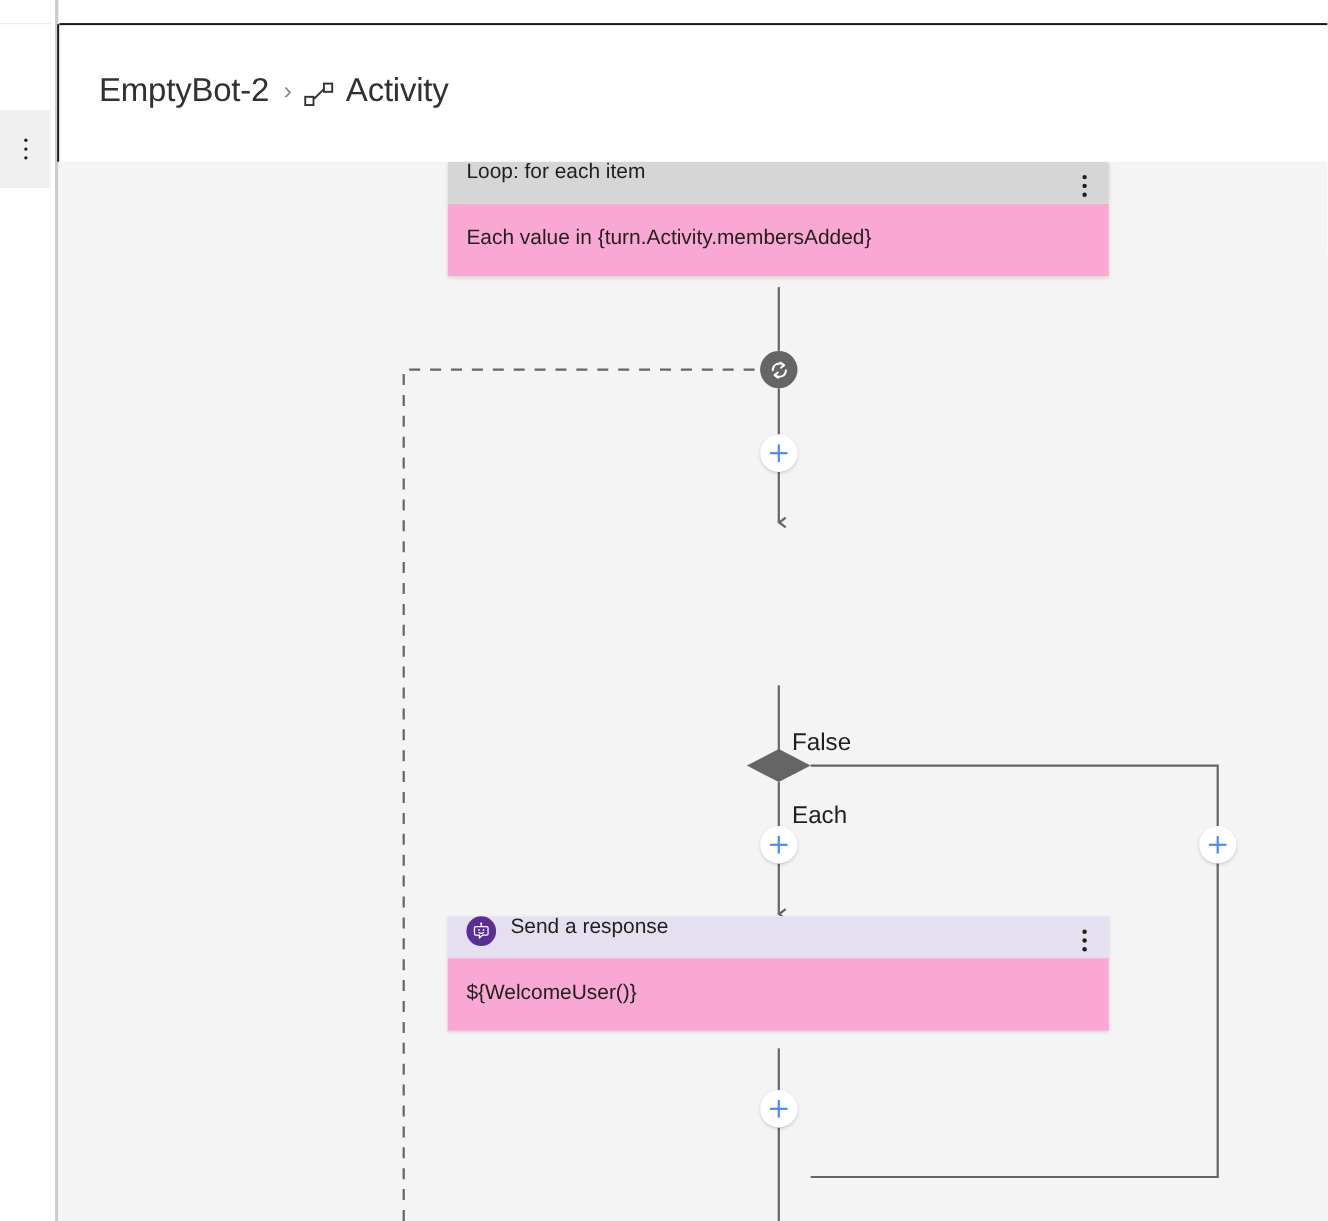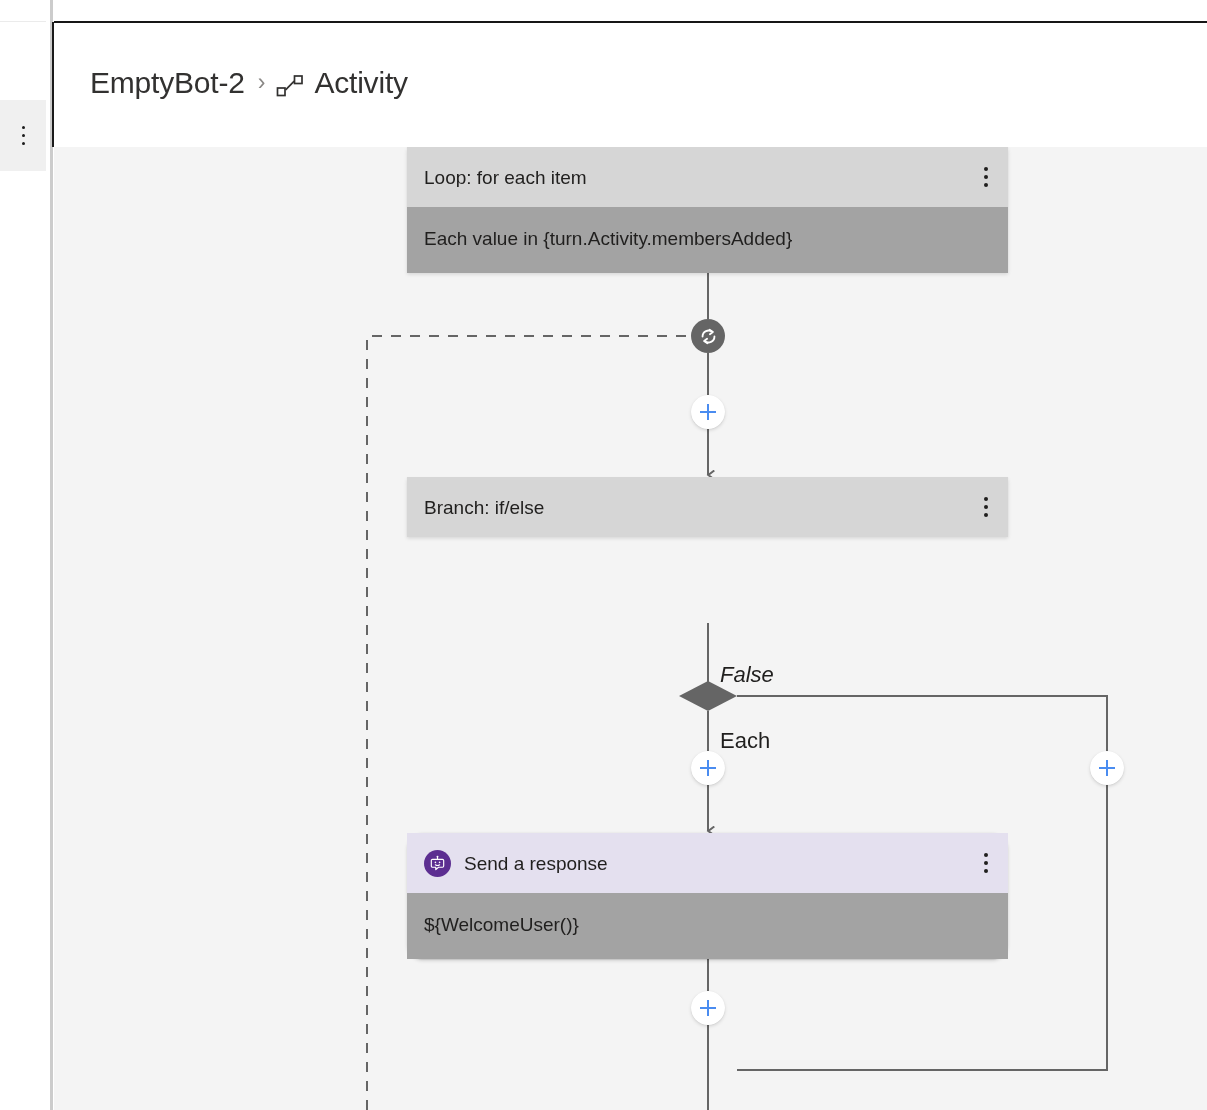--- a/index.html
+++ b/index.html
@@ -132,23 +132,22 @@
 
   
   .node {
     position: absolute;
     width: 601px;
     box-shadow: 0 0.3px 0.9px rgba(0,0,0,0.10), 0 1.6px 3.6px rgba(0,0,0,0.13);
     background: #ffffff;
   }
   .node-header {
     position: relative;
-    height: 60px;
-    display: flex;
-    align-items: center;
+    height: 38px;
+    display: flex;
     padding: 0 0 0 17px;
     box-sizing: border-box;
   }
   .node-header.gray   { background: #d6d6d6; }
   .node-header.purple { background: #e4e0ef; }
   .node-title {
     font-size: 19px;
     color: #201f1e;
     line-height: 1;
     flex: 1 1 auto;
@@ -164,21 +163,21 @@
     gap: 4px;
     cursor: pointer;
     flex: 0 0 auto;
   }
   .node-menu .dot {
     width: 4px; height: 4px;
     border-radius: 50%;
     background: #201f1e;
   }
   .node-body {
-    background: #a3a3a3;
+    background: #f9a8d4;
     padding: 16px 22px 17px 17px;
     font-size: 19px;
     color: #201f1e;
     line-height: 1.72;
     word-break: break-word;
   }
   .bot-icon {
     width: 27px; height: 27px;
     border-radius: 50%;
     background: #5c2e91;
@@ -315,38 +314,30 @@
         <path d="M5.2 12a6.8 6.8 0 0 1 11.2-5.2" fill="none" stroke="#ffffff" stroke-width="2.1" stroke-linecap="round"></path>
         <path d="M18.8 12a6.8 6.8 0 0 1-11.2 5.2" fill="none" stroke="#ffffff" stroke-width="2.1" stroke-linecap="round"></path>
         <path d="M13.3 4.2 L17 6.9 L13.6 9.5" fill="none" stroke="#ffffff" stroke-width="2.1" stroke-linecap="round" stroke-linejoin="round"></path>
         <path d="M10.7 19.8 L7 17.1 L10.4 14.5" fill="none" stroke="#ffffff" stroke-width="2.1" stroke-linecap="round" stroke-linejoin="round"></path>
       </svg>
     </div>
 
     <div class="plus" style="left:637px; top:248px;"></div>
 
     <div class="node" style="left:353px; top:330px;">
-      <div class="node-header gray">
-        <span class="node-title">Branch: if/else</span>
-        <span class="node-menu">
-          <span class="dot"></span>
-          <span class="dot"></span>
-          <span class="dot"></span>
-        </span>
-      </div>
-    </div>
-
-    <div class="branch-label" style="left:666px; top:515px;font-style:italic;">False</div>
+    </div>
+
+    <div class="branch-label" style="left:666px; top:515px;">False</div>
     <div class="branch-label" style="left:666px; top:581px;">Each</div>
 
     <div class="plus" style="left:637px; top:604px;"></div>
 
     <div class="plus" style="left:1036px; top:604px;"></div>
 
-    <div class="node" style="left:353px; top:686px;border-radius:16px;">
+    <div class="node" style="left:353px; top:686px;">
       <div class="node-header purple">
         <span class="bot-icon">
           <svg viewBox="0 0 22 22" width="17" height="17" aria-hidden="true">
             <path d="M11 2.4 L11 5.2" stroke="#ffffff" stroke-width="1.5" stroke-linecap="round"></path>
             <circle cx="11" cy="2.1" r="1.25" fill="#ffffff"></circle>
             <path d="M4.6 5.6 h12.8 a1.6 1.6 0 0 1 1.6 1.6 v7 a1.6 1.6 0 0 1 -1.6 1.6 h-5.1 l-3.5 3.2 v-3.2 h-4.2 a1.6 1.6 0 0 1 -1.6 -1.6 v-7 a1.6 1.6 0 0 1 1.6 -1.6 z" fill="none" stroke="#ffffff" stroke-width="1.5" stroke-linejoin="round"></path>
             <circle cx="8.3" cy="9.6" r="1.05" fill="#ffffff"></circle>
             <circle cx="13.7" cy="9.6" r="1.05" fill="#ffffff"></circle>
             <path d="M8.2 12.6 q2.8 2.1 5.6 0" fill="none" stroke="#ffffff" stroke-width="1.4" stroke-linecap="round"></path>
           </svg>

